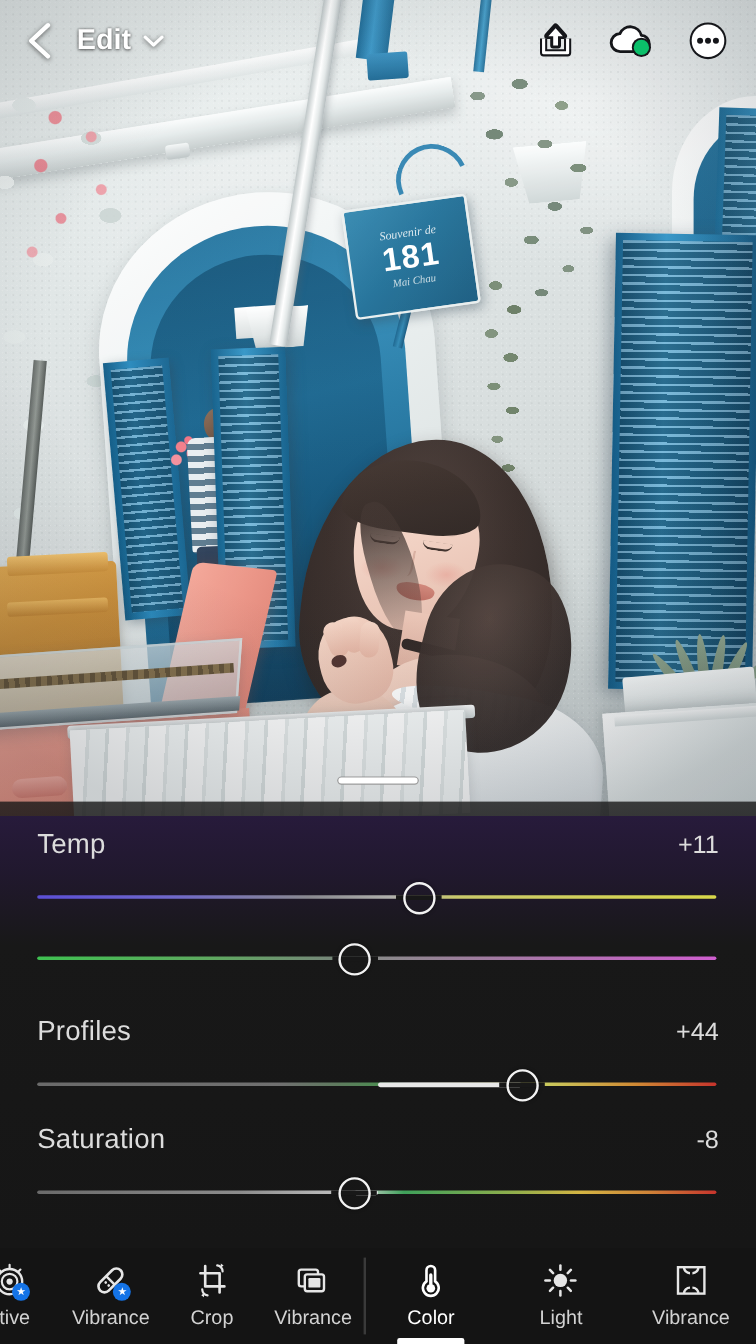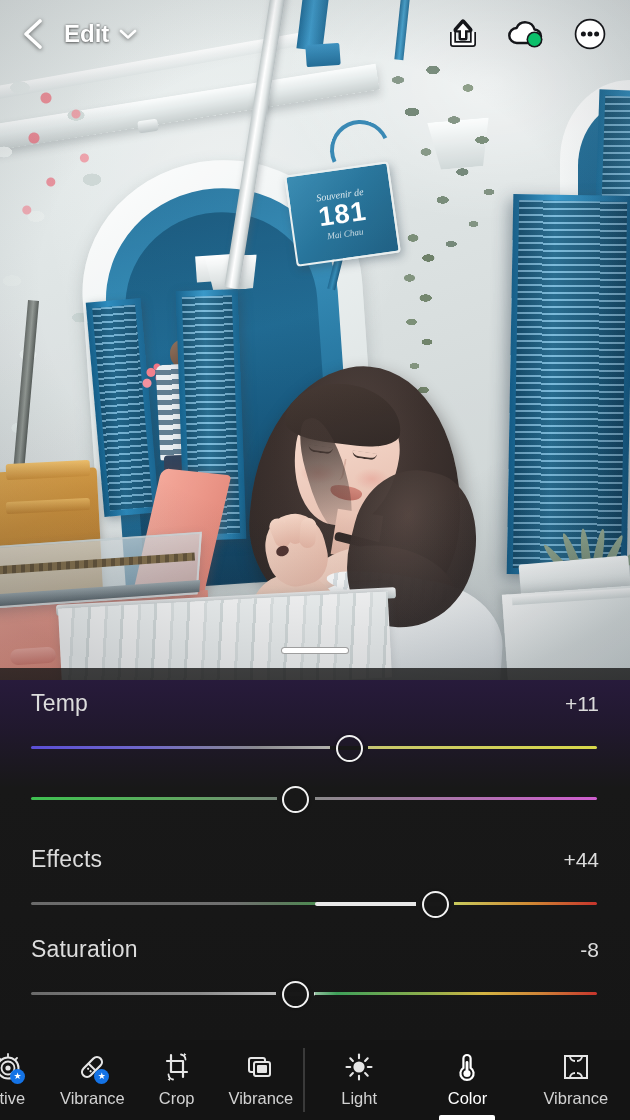--- a/index.html
+++ b/index.html
@@ -525,21 +525,21 @@
 
   
   #panel {
     position:absolute; left:0; top:668px; width:630px; height:372px;
     background: linear-gradient(180deg, rgba(24,24,24,.80) 0px, rgba(22,22,22,.88) 60px,
                 #181818 120px, #161616 100%);
     z-index:20;
   }
   .slider-row { position:absolute; left:0; width:630px; }
   .slider-head {
-    display:flex; align-items:center; justify-content:space-between;
+    display:flex; align-items:flex-end; justify-content:space-between;
     padding: 0 31px 0 31px;
     gap: 44px;
   }
   .slider-label { color:#dcdcdc; font-size:23px; letter-spacing:.2px; }
   .slider-value { color:#dcdcdc; font-size:21px; }
   .track-wrap { position:relative; margin: 18px 31px 0 31px; height:26px; }
   .track {
     position:absolute; left:0; top:11px; width:566px; height:3px; border-radius:2px;
   }
   .knob {
@@ -765,21 +765,21 @@
     <div class="slider-row" style="top:100px;">
       <div class="track-wrap">
         <div class="track" style="background:linear-gradient(90deg,#3fc151 0%,#5fa860 26%,#77867a 44%,#8a8a8a 50%,#9b7f9b 62%,#cf5ecf 100%);"></div>
         <div class="knob-mask" style="left:46.6%;"></div>
         <div class="knob" style="left:46.6%;"></div>
       </div>
     </div>
 
     <div class="slider-row" style="top:178px;">
       <div class="slider-head">
-        <span class="slider-label">Effects</span>
+        <span class="slider-label">Profiles</span>
         <span class="slider-value">+44</span>
       </div>
       <div class="track-wrap">
         <div class="track" style="background:linear-gradient(90deg,#6a6a6a 0%,#707070 36%,#5f7a5f 44%,#4e8a52 50%,#8f8f8f 55%,#c9c95c 75%,#d08a34 88%,#c6342c 100%);"></div>
         <div class="fill-white" style="left:50%; width:21.2%;"></div>
         <div class="knob-mask" style="left:71.2%;"></div>
         <div class="knob" style="left:71.2%;"></div>
       </div>
     </div>
 
@@ -856,20 +856,32 @@
         </div>
         <span class="t-label">Vibrance</span>
 
       </div>
     </div>
 
     <div id="tool-divider"></div>
 
     <div class="tool-group" id="tool-right">
 
+
+      <div class="tool selected">
+        <div class="t-icon">
+          <svg width="30" height="30" viewBox="0 0 30 30">
+            <path d="M15 3 a3.6 3.6 0 0 1 3.6 3.6 v9.2 a6.6 6.6 0 1 1 -7.2 0 V6.6 A3.6 3.6 0 0 1 15 3 z" fill="none" stroke="#ffffff" stroke-width="2.2"></path>
+            <circle cx="15" cy="21.5" r="3.6" fill="#ffffff"></circle>
+            <rect x="13.6" y="9" width="2.8" height="10" rx="1.4" fill="#ffffff"></rect>
+          </svg>
+        </div>
+        <span class="t-label">Color</span>
+        <div class="underline"></div>
+      </div>
 
       <div class="tool">
         <div class="t-icon">
           <svg width="30" height="30" viewBox="0 0 30 30">
             <circle cx="15" cy="15" r="5.6" fill="#e6e6e6"></circle>
             <g stroke="#e6e6e6" stroke-width="2.1" stroke-linecap="round">
               <line x1="15" y1="2.5" x2="15" y2="6.2"></line>
               <line x1="15" y1="23.8" x2="15" y2="27.5"></line>
               <line x1="2.5" y1="15" x2="6.2" y2="15"></line>
               <line x1="23.8" y1="15" x2="27.5" y2="15"></line>
@@ -877,32 +889,20 @@
               <line x1="21.1" y1="21.1" x2="23.7" y2="23.7"></line>
               <line x1="6.3" y1="23.7" x2="8.9" y2="21.1"></line>
               <line x1="21.1" y1="8.9" x2="23.7" y2="6.3"></line>
             </g>
           </svg>
         </div>
         <span class="t-label">Light</span>
 
       </div>
 
-      <div class="tool selected">
-        <div class="t-icon">
-          <svg width="30" height="30" viewBox="0 0 30 30">
-            <path d="M15 3 a3.6 3.6 0 0 1 3.6 3.6 v9.2 a6.6 6.6 0 1 1 -7.2 0 V6.6 A3.6 3.6 0 0 1 15 3 z" fill="none" stroke="#ffffff" stroke-width="2.2"></path>
-            <circle cx="15" cy="21.5" r="3.6" fill="#ffffff"></circle>
-            <rect x="13.6" y="9" width="2.8" height="10" rx="1.4" fill="#ffffff"></rect>
-          </svg>
-        </div>
-        <span class="t-label">Color</span>
-        <div class="underline"></div>
-      </div>
-
       <div class="tool">
         <div class="t-icon">
           <svg width="30" height="30" viewBox="0 0 30 30">
             <rect x="4" y="4" width="22" height="22" fill="none" stroke="#e6e6e6" stroke-width="2"></rect>
             <path d="M9 4 a5 5 0 0 0 5 5 M21 4 a5 5 0 0 1 -5 5 M9 26 a5 5 0 0 1 5 -5 M21 26 a5 5 0 0 0 -5 -5" fill="none" stroke="#e6e6e6" stroke-width="2"></path>
           </svg>
         </div>
         <span class="t-label">Vibrance</span>
 
       </div>

